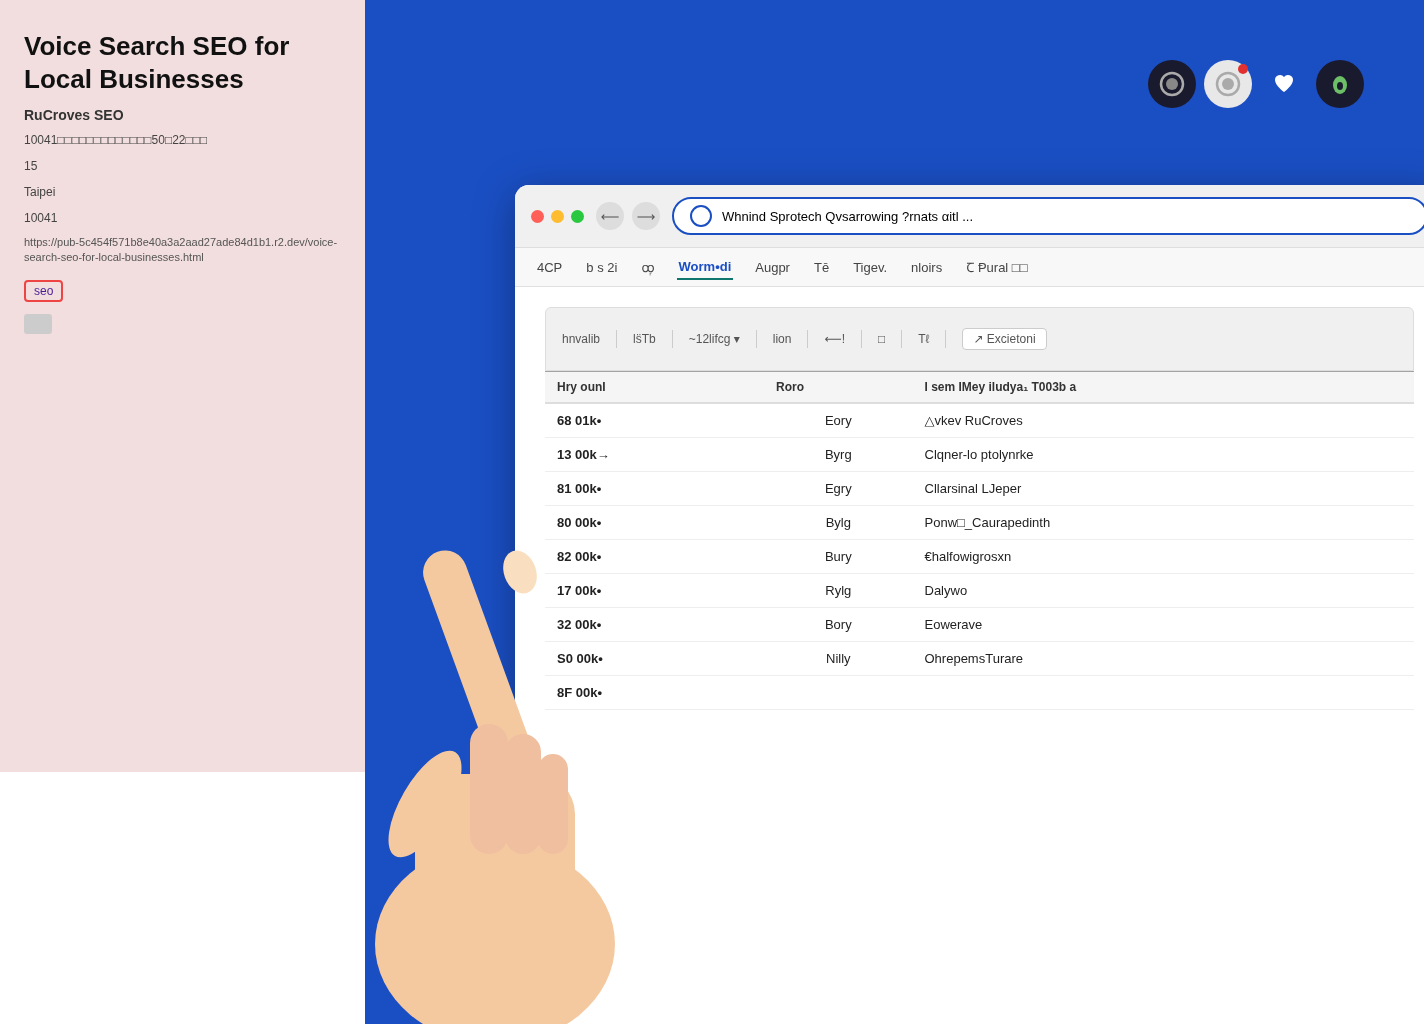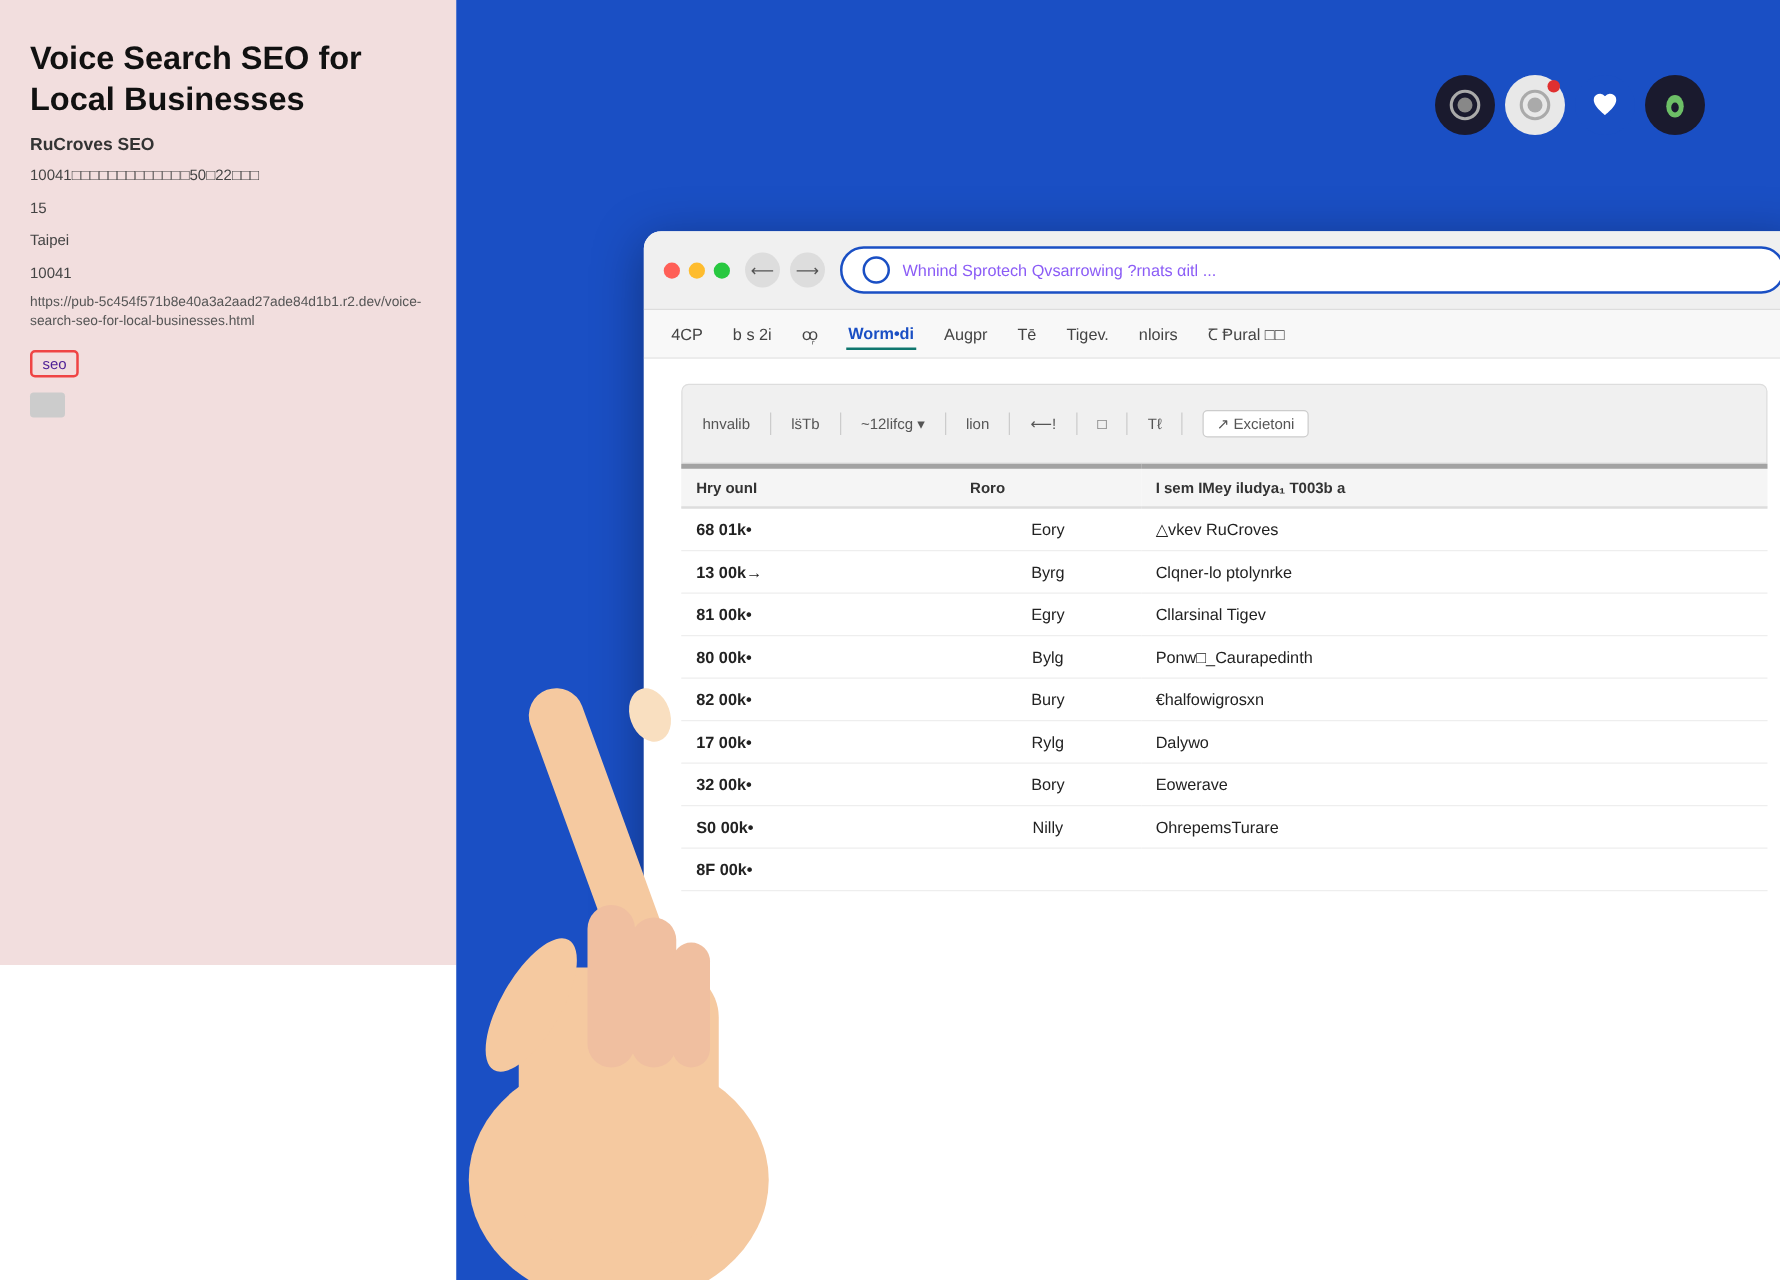--- a/index.html
+++ b/index.html
@@ -143,21 +143,21 @@
     }
     .address-circle {
       width: 22px;
       height: 22px;
       border-radius: 50%;
       border: 2.5px solid #1a4fc4;
       background: transparent;
     }
     .address-text {
       font-size: 13px;
-      color: #8b5cf6;
+      color: #000000;
       flex: 1;
       white-space: nowrap;
       overflow: hidden;
       text-overflow: ellipsis;
     }
 
     
     .browser-tabs {
       background: #f8f8f8;
       border-bottom: 1px solid #e0e0e0;
@@ -233,21 +233,21 @@
       cursor: pointer;
     }
 
     .data-table {
       width: 100%;
       border-collapse: collapse;
       font-size: 13px;
     }
     .data-table thead tr {
       background: #f5f5f5;
-      border-top: 4px solid #a3a3a3;
+      border-top: 1px solid #a3a3a3;
       border-bottom: 2px solid #ddd;
     }
     .data-table th {
       padding: 8px 12px;
       text-align: left;
       font-weight: 600;
       color: #333;
       font-size: 12px;
       white-space: nowrap;
     }
@@ -423,21 +423,21 @@
             <td>△vkev RuCroves</td>
           </tr>
           <tr>
             <td class="col-num">13 00k→</td>
             <td class="col-code">Byrg</td>
             <td>Clqner-lo ptolynrke</td>
           </tr>
           <tr>
             <td class="col-num">81  00k•</td>
             <td class="col-code">Egry</td>
-            <td>Cllarsinal Tigev</td>
+            <td>Cllarsinal LJeper</td>
           </tr>
           <tr>
             <td class="col-num">80 00k•</td>
             <td class="col-code">Bylg</td>
             <td>Ponw□_Caurapedinth</td>
           </tr>
           <tr>
             <td class="col-num">82 00k•</td>
             <td class="col-code">Bury</td>
             <td>€halfowigrosxn</td>

